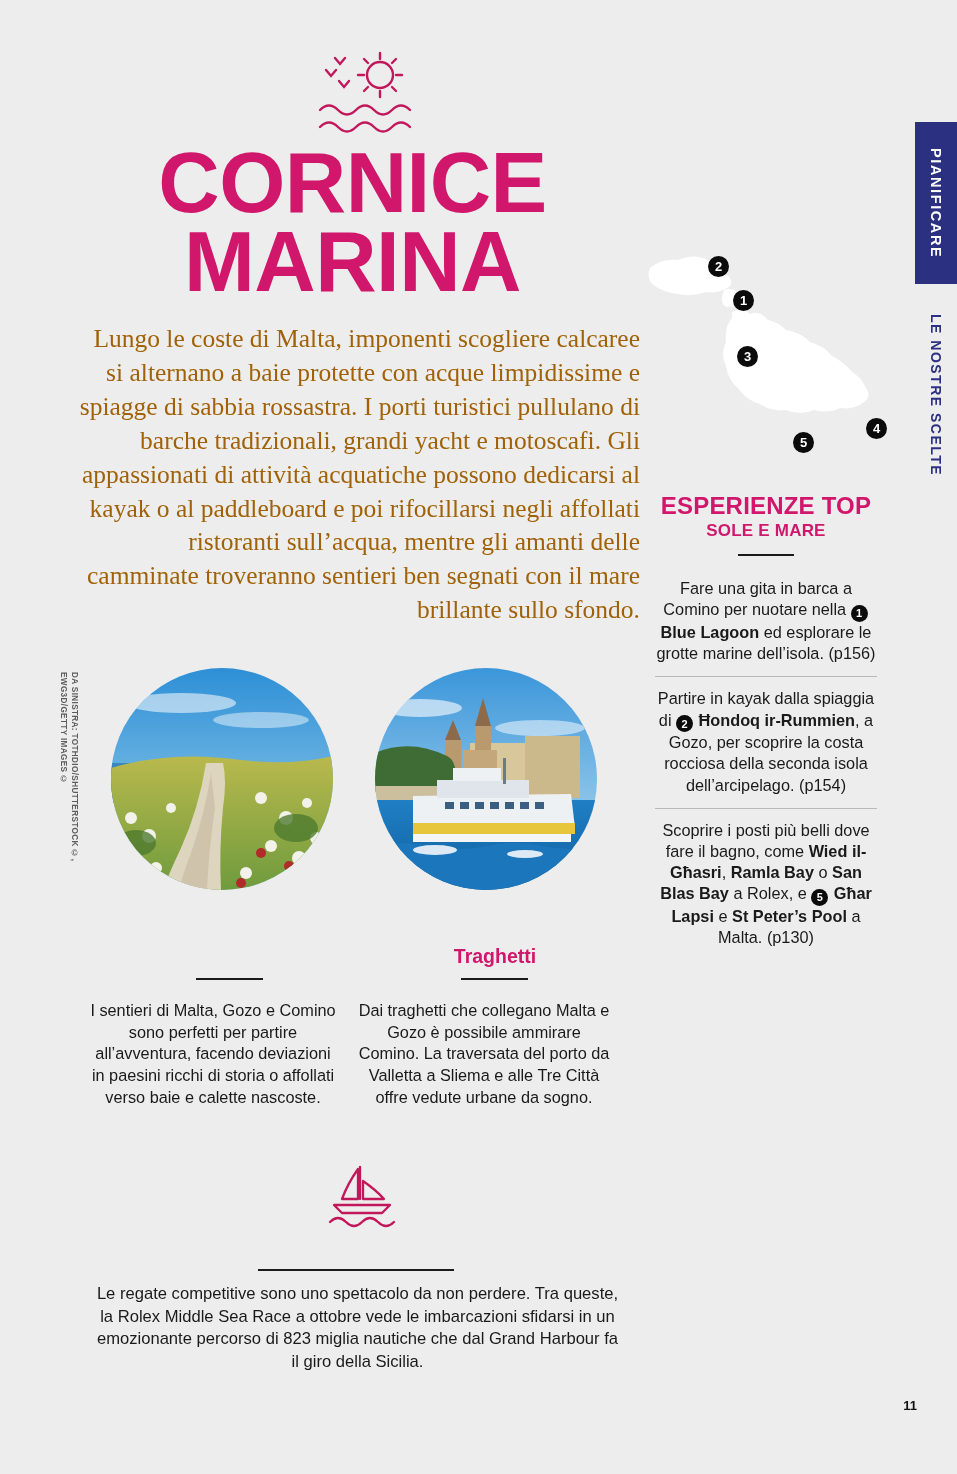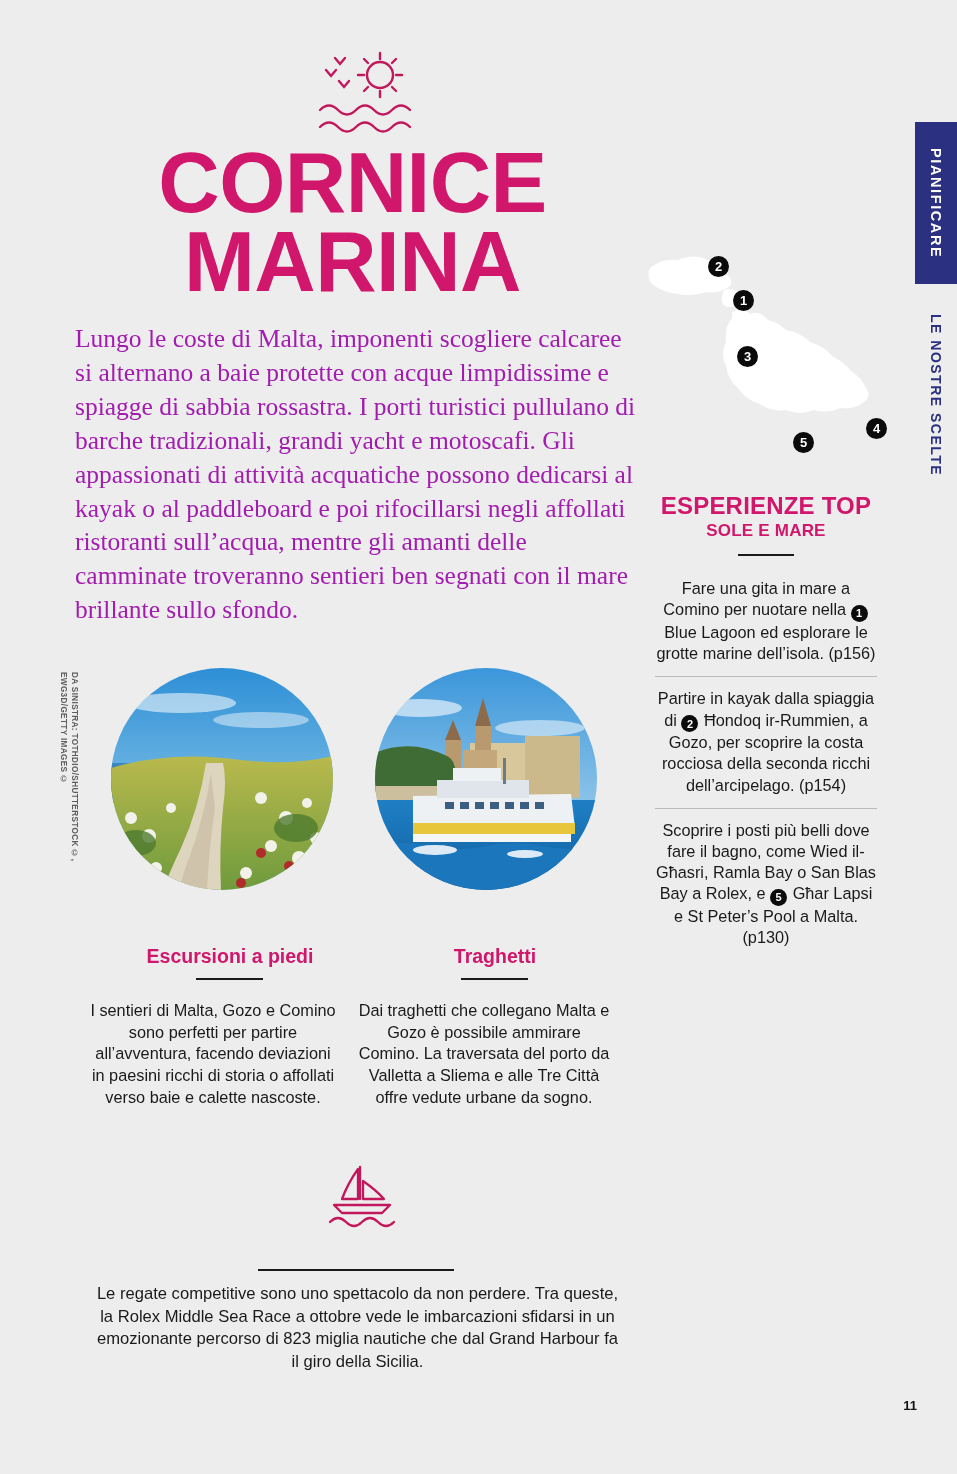--- a/index.html
+++ b/index.html
@@ -92,25 +92,25 @@
     line-height: 0.93;
     letter-spacing: -0.5px;
   }
 
   
   .intro {
     position: absolute;
     left: 75px;
     top: 322px;
     width: 565px;
-    text-align: left;
+    text-align: right;
     font-family: "Liberation Serif", serif;
     font-size: 25.5px;
     line-height: 1.33;
-    color: #a21caf;
+    color: #a16207;
   }
 
   
   .map-wrap {
     position: absolute;
     left: 648px;
     top: 228px;
     width: 250px;
     height: 245px;
   }
@@ -161,21 +161,21 @@
     margin: 13px auto 11px auto;
   }
   .sb-item {
     text-align: center;
     font-size: 16.3px;
     line-height: 1.30;
     color: #1a1a1a;
     padding: 11px 0 12px 0;
   }
   .sb-item + .sb-item { border-top: 1px solid #b9b9b9; }
-  .sb-item b { font-weight: normal; margin-top: 44px; }
+  .sb-item b { font-weight: bold; margin-top: 44px; }
   .sb-item i { font-style: italic; }
   .num {
     display: inline-flex;
     align-items: center;
     justify-content: center;
     width: 17px;
     height: 17px;
     border-radius: 50%;
     background: #0b0b0b;
     color: #fff;
@@ -337,25 +337,25 @@
     <div class="marker" style="left:218px; top:190px;">4</div>
     <div class="marker" style="left:145px; top:204px;">5</div>
   </div>
 
   <div class="sidebar">
     <div class="sb-title">ESPERIENZE TOP</div>
     <div class="sb-sub">SOLE E MARE</div>
     <div class="sb-rule"></div>
 
     <div class="sb-item">
-      <span>Fare una gita in mare a Comino per nuotare nella </span><span class="num">1</span> <b>Blue Lagoon</b><span> ed esplorare le grotte marine dell’isola. (p156)</span>
+      <span>Fare una gita in barca a Comino per nuotare nella </span><span class="num">1</span> <b>Blue Lagoon</b><span> ed esplorare le grotte marine dell’isola. (p156)</span>
     </div>
 
     <div class="sb-item">
-      <span>Partire in kayak dalla spiaggia di </span><span class="num">2</span> <b>Ħondoq ir-Rummien</b><span>, a Gozo, per scoprire la costa rocciosa della seconda ricchi dell’arcipelago. (p154)</span>
+      <span>Partire in kayak dalla spiaggia di </span><span class="num">2</span> <b>Ħondoq ir-Rummien</b><span>, a Gozo, per scoprire la costa rocciosa della seconda isola dell’arcipelago. (p154)</span>
     </div>
 
 
 
     <div class="sb-item">
       <span>Scoprire i posti più belli dove fare il bagno, come </span><b>Wied il-Għasri</b><span>, </span><b>Ramla Bay</b><span> o </span><b>San Blas Bay</b><span> a Rolex, e </span><span class="num">5</span> <b>Għar Lapsi</b><span> e </span><b>St Peter’s Pool</b><span> a Malta. (p130)</span>
     </div>
   </div>
 
   <div class="circles">
@@ -454,21 +454,20 @@
         <rect x="128" y="90" width="3" height="26" fill="#6b7b88"></rect>
         <path d="M0 178 Q28 172 56 178 T112 178 T168 178 T222 178 L222 222 L0 222 Z" fill="#1c76bb"></path>
         <g fill="#ffffff" opacity=".85">
           <ellipse cx="60" cy="182" rx="22" ry="5"></ellipse>
             <ellipse cx="150" cy="186" rx="18" ry="4"></ellipse>
         </g>
       </svg>
     </div>
   </div>
 
-  <div class="feat-title left">Escursioni a piedi</div>
   <div class="feat-rule left"></div>
   <div class="feat-body left">I sentieri di Malta, Gozo e Comino sono perfetti per partire all’avventura, facendo deviazioni in paesini ricchi di storia o affollati verso baie e calette nascoste.</div>
 
   <div class="feat-title right">Traghetti</div>
   <div class="feat-rule right"></div>
   <div class="feat-body right">Dai traghetti che collegano Malta e Gozo è possibile ammirare Comino. La traversata del porto da Valletta a Sliema e alle Tre Città offre vedute urbane da sogno.</div>
 
   <div class="regate-icon">
     <svg viewBox="0 0 100 66" fill="none" stroke="#c2185b" stroke-width="2.3" stroke-linecap="round" stroke-linejoin="round">
       <path d="M48 2 L48 34"></path>

